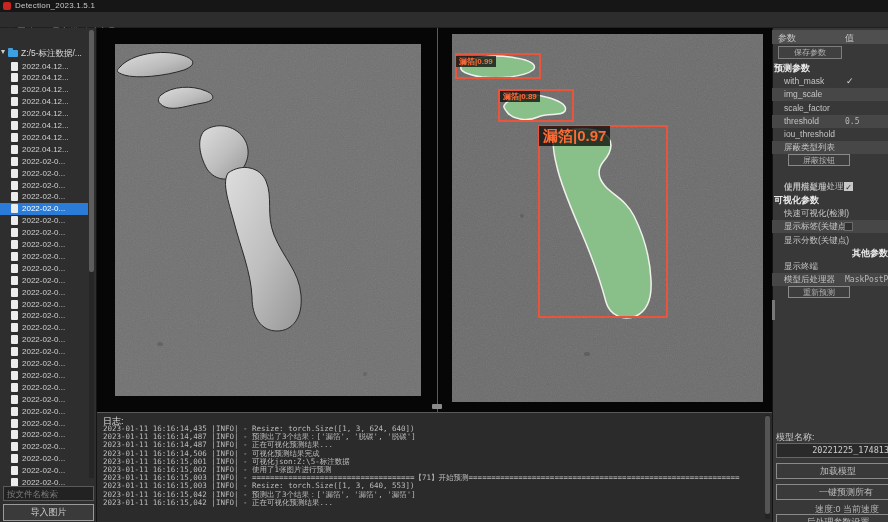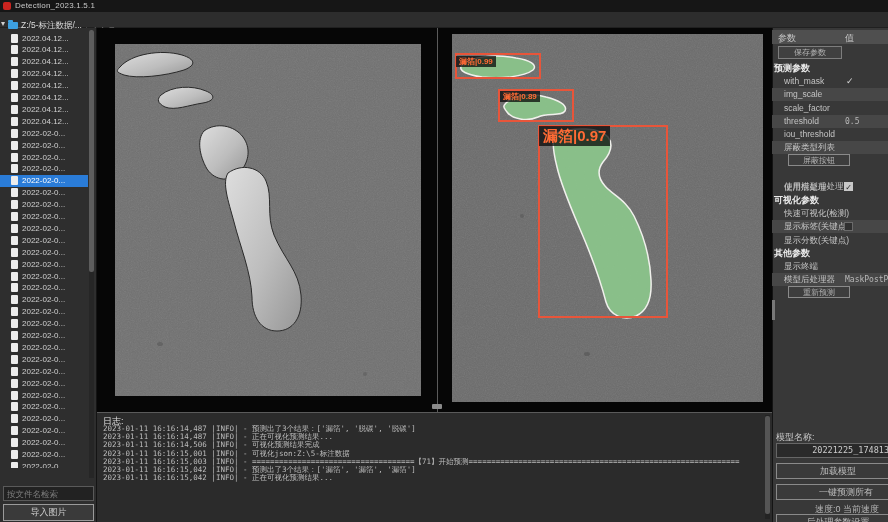--- a/index.html
+++ b/index.html
@@ -9,21 +9,21 @@
 
   
   .titlebar { left:0; top:0; width:888px; height:12px; background:#161616; }
   .app-icon { left:3px; top:2px; width:8px; height:8px; background:#c9241f; border-radius:2px; }
   .win-title { left:15px; top:1px; font-size:8px; color:#c8c8c8; letter-spacing:.2px; }
   .menubar { left:0; top:12px; width:888px; height:16px; background:#2d2d2d; border-bottom:1px solid #202020; }
   .menu-item { top:14px; font-size:9px; color:#d6d6d6; cursor:default; }
 
   
   .left-panel { left:0; top:28px; width:97px; height:494px; background:#2e2e2e; border-right:1px solid #141414; }
-  .tree { left:0; top:16px; width:106px; height:452px; overflow:hidden; }
+  .tree { left:0; top:44px; width:106px; height:452px; overflow:hidden; }
   .tree-root { position:absolute; left:0; top:3px; height:12px; width:97px; white-space:nowrap; }
   .caret { position:absolute; left:1px; top:0px; font-size:8px; color:#cfcfcf; }
   .caret::before { content:"▾"; }
   .folder-icon { position:absolute; left:8px; top:3px; width:10px; height:7px; background:#3da0e0; border-radius:1px; }
   .folder-icon::before { content:""; position:absolute; left:0; top:-2px; width:5px; height:2px; background:#3da0e0; border-radius:1px 1px 0 0; }
   .root-label { position:absolute; left:21px; top:1px; font-size:8.5px; color:#dddddd; }
   .tree-item { position:absolute; left:0; width:88px; height:12px; white-space:nowrap; }
   .tree-item.selected { background:#2a7cd8; }
   .doc-icon { position:absolute; left:11px; top:1.5px; width:7px; height:9px; background:#ececec; border-radius:1px; }
   .tree-label { position:absolute; left:22px; top:1.5px; font-size:8px; color:#d0d0d0; }
@@ -316,25 +316,28 @@
 <div class="det-box" style="left:455px;top:53px;width:86px;height:26px"></div>
 <div class="det-box" style="left:498px;top:89px;width:76px;height:33px"></div>
 <div class="det-box" style="left:538px;top:125px;width:130px;height:193px"></div>
 <div class="det-label" style="left:456px;top:56px">漏箔|0.99</div>
 <div class="det-label" style="left:500px;top:91px">漏箔|0.89</div>
 <div class="det-label big" style="left:539px;top:126px">漏箔|0.97</div>
 
 <div class="abs log-area">
   <span class="log-title">日志:</span>
   <div class="log-lines" id="log-lines">
+      <div class="log-line">2023-01-11 16:16:14,435 |INFO| - Resize: torch.Size([1, 3, 624, 640])</div>
       <div class="log-line">2023-01-11 16:16:14,487 |INFO| - 预测出了3个结果：['漏箔', '脱碳', '脱碳']</div>
       <div class="log-line">2023-01-11 16:16:14,487 |INFO| - 正在可视化预测结果...</div>
       <div class="log-line">2023-01-11 16:16:14,506 |INFO| - 可视化预测结果完成</div>
       <div class="log-line">2023-01-11 16:16:15,001 |INFO| - 可视化json:Z:\5-标注数据</div>
+      <div class="log-line">2023-01-11 16:16:15,002 |INFO| - 使用了1张图片进行预测</div>
       <div class="log-line">2023-01-11 16:16:15,003 |INFO| - ====================================【71】开始预测============================================================</div>
+      <div class="log-line">2023-01-11 16:16:15,003 |INFO| - Resize: torch.Size([1, 3, 640, 553])</div>
       <div class="log-line">2023-01-11 16:16:15,042 |INFO| - 预测出了3个结果：['漏箔', '漏箔', '漏箔']</div>
       <div class="log-line">2023-01-11 16:16:15,042 |INFO| - 正在可视化预测结果...</div>
     </div>
   <div class="log-scrollbar">
     <div class="log-thumb"></div>
   </div>
 </div>
 
 <div class="abs right-panel"></div>
 <div class="abs ph-header">
@@ -378,21 +381,21 @@
     <div class="p-row" style="top: 145.2px;">
       <span class="p-label">快速可视化(检测)</span>
     </div>
     <div class="p-row shade" style="top: 158.4px;">
       <span class="p-label">显示标签(关键点)</span>
       <span class="p-checkbox"></span>
     </div>
     <div class="p-row" style="top: 171.6px;">
       <span class="p-label">显示分数(关键点)</span>
     </div>
-    <div class="p-section" style="top: 184.8px;">其他参数</div>
+    <div class="p-section" style="top: 184.8px; text-align: right;">其他参数</div>
     <div class="p-row" style="top: 198px;">
       <span class="p-label">显示终端</span>
     </div>
     <div class="p-row shade" style="top: 211.2px;">
       <span class="p-label">模型后处理器</span>
       <span class="p-value">MaskPostPro</span>
     </div>
     <div class="p-btnrow" style="top: 224.4px;">
       <button class="p-btn">重新预测</button>
     </div>

